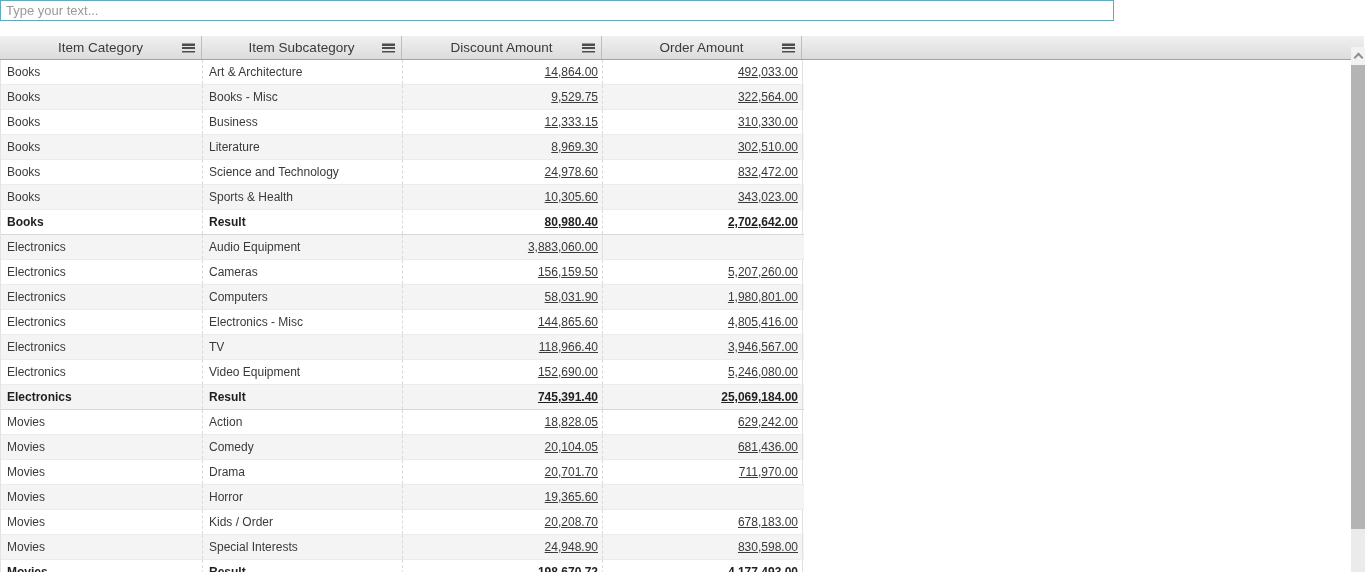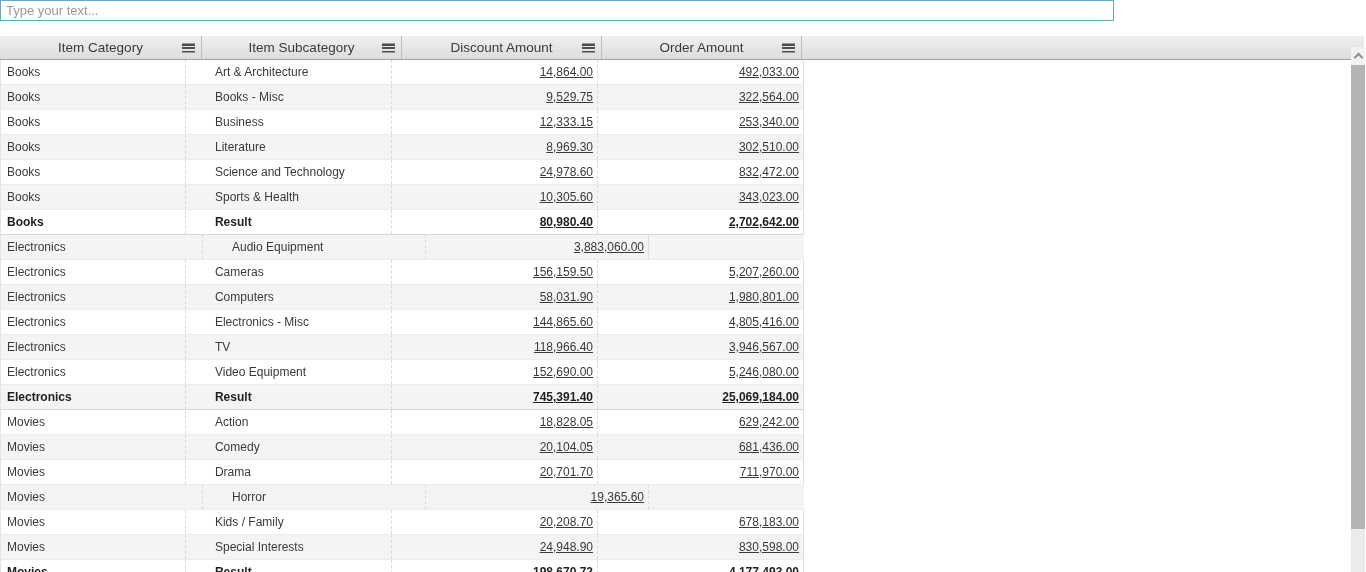--- a/index.html
+++ b/index.html
@@ -40,21 +40,21 @@
   }
   .menu-icon .bars{
     display:block;width:13px;height:9px;
     background:linear-gradient(to bottom,
       #4d4d4d 0 2px,transparent 2px 3.5px,
       #4d4d4d 3.5px 5.5px,transparent 5.5px 7px,
       #4d4d4d 7px 9px);
   }
   
   .grid-body{width:803px;border-left:1px solid #e3e3e3;}
-  .row{display:flex;height:24px;border-bottom:1px solid #ececec;background:#ffffff;gap:23px;}
+  .row{display:flex;height:24px;border-bottom:1px solid #ececec;background:#ffffff;}
   .row:nth-child(even){background:#f4f4f4;}
   .cell{
     box-sizing:border-box;padding:0 6px;line-height:24px;font-size:12px;
     color:#3a3a3a;white-space:nowrap;overflow:hidden;
     border-right:1px dashed #d9d9d9;
   }
   .cell.c1{width:202px;}
   .cell.c2{width:200px;}
   .cell.c3,.cell.c4{width:200px;text-align:right;padding-right:4px;text-decoration:underline;}
   .cell.c4{border-right:1px solid #e0e0e0;}
@@ -123,21 +123,21 @@
       <div class="row">
     <div class="cell c1">Books</div>
     <div class="cell c2">Books - Misc</div>
     <div class="cell c3">9,529.75</div>
     <div class="cell c4">322,564.00</div>
   </div>
       <div class="row">
     <div class="cell c1">Books</div>
     <div class="cell c2">Business</div>
     <div class="cell c3">12,333.15</div>
-    <div class="cell c4">253,340.00</div>
+    <div class="cell c4">310,330.00</div>
   </div>
       <div class="row">
     <div class="cell c1">Books</div>
     <div class="cell c2">Literature</div>
     <div class="cell c3">8,969.30</div>
     <div class="cell c4">302,510.00</div>
   </div>
       <div class="row">
     <div class="cell c1">Books</div>
     <div class="cell c2">Science and Technology</div>
@@ -215,21 +215,21 @@
     <div class="cell c3">20,701.70</div>
     <div class="cell c4">711,970.00</div>
   </div>
       <div class="row">
     <div class="cell c1">Movies</div>
     <div class="cell c2">Horror</div>
     <div class="cell c3">19,365.60</div>
   </div>
       <div class="row">
     <div class="cell c1">Movies</div>
-    <div class="cell c2">Kids / Family</div>
+    <div class="cell c2">Kids / Order</div>
     <div class="cell c3">20,208.70</div>
     <div class="cell c4">678,183.00</div>
   </div>
       <div class="row">
     <div class="cell c1">Movies</div>
     <div class="cell c2">Special Interests</div>
     <div class="cell c3">24,948.90</div>
     <div class="cell c4">830,598.00</div>
   </div>
       <div class="row summary">

